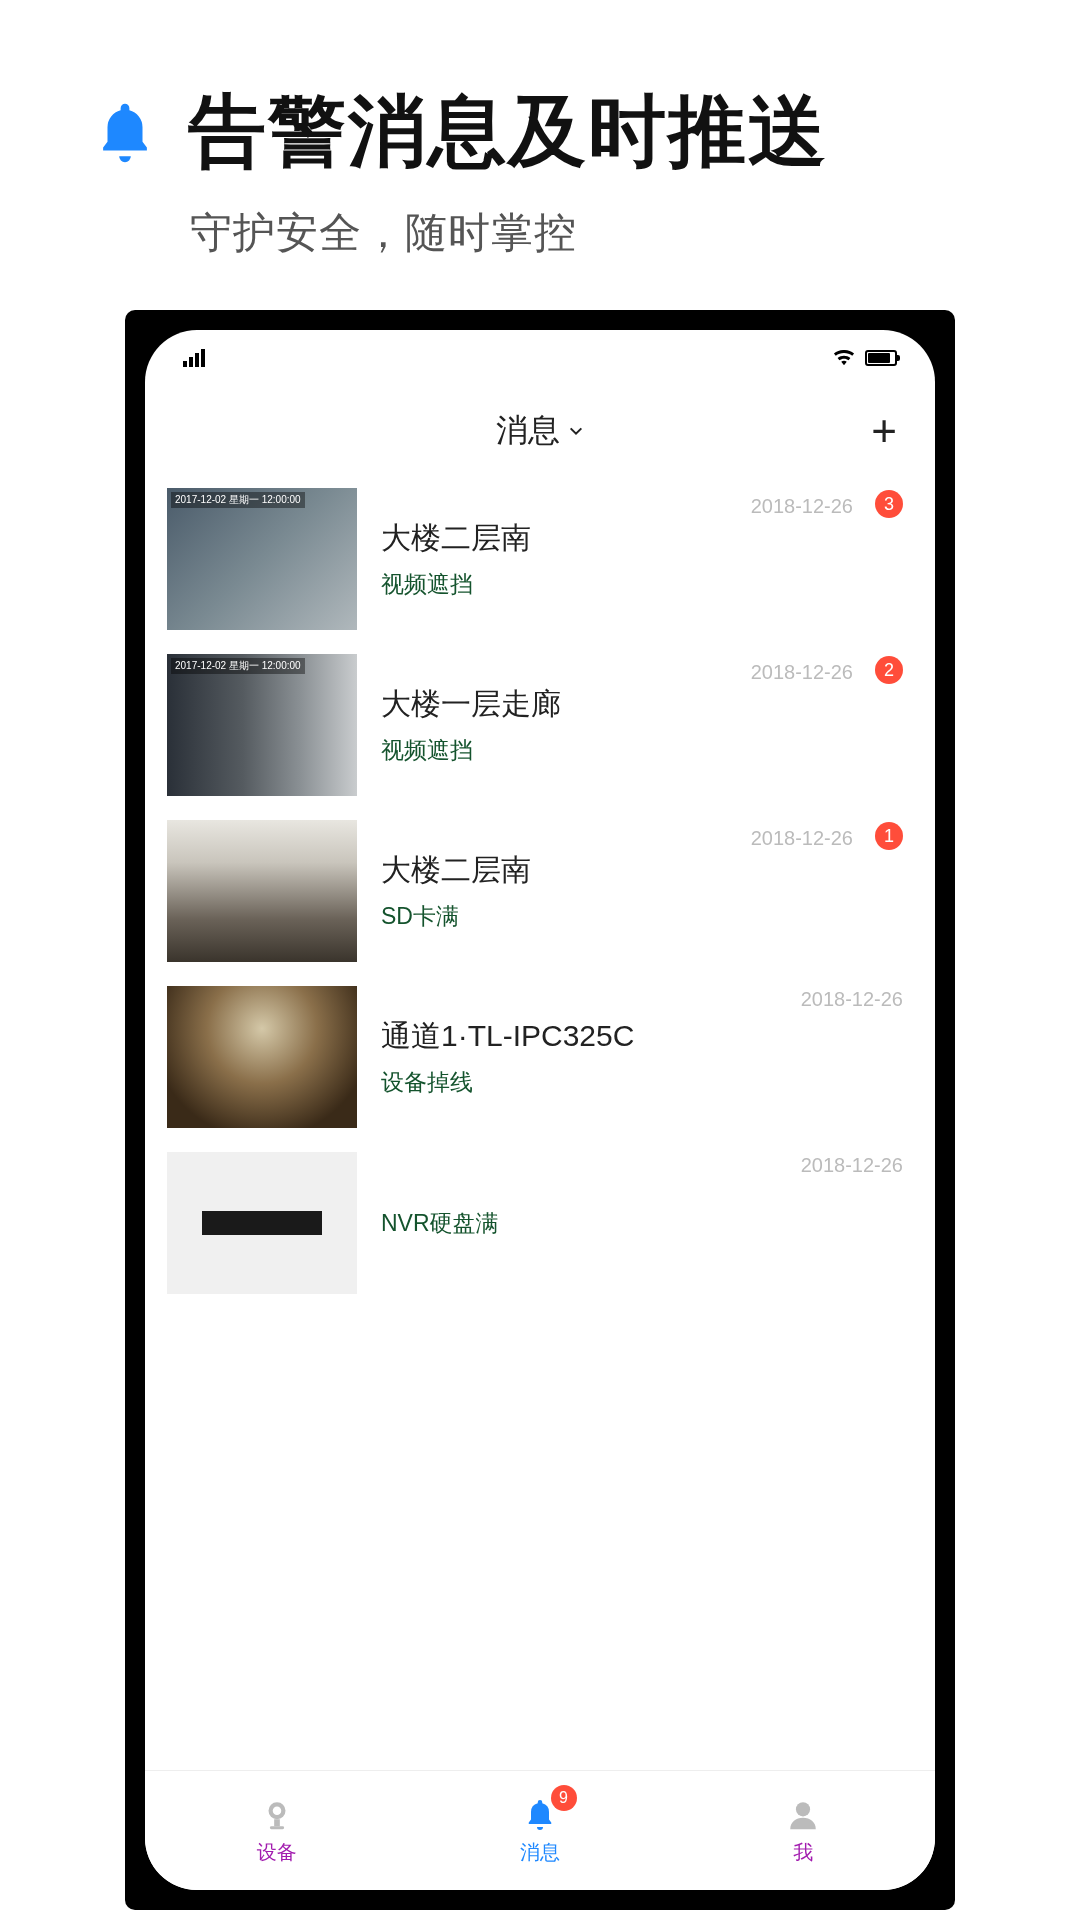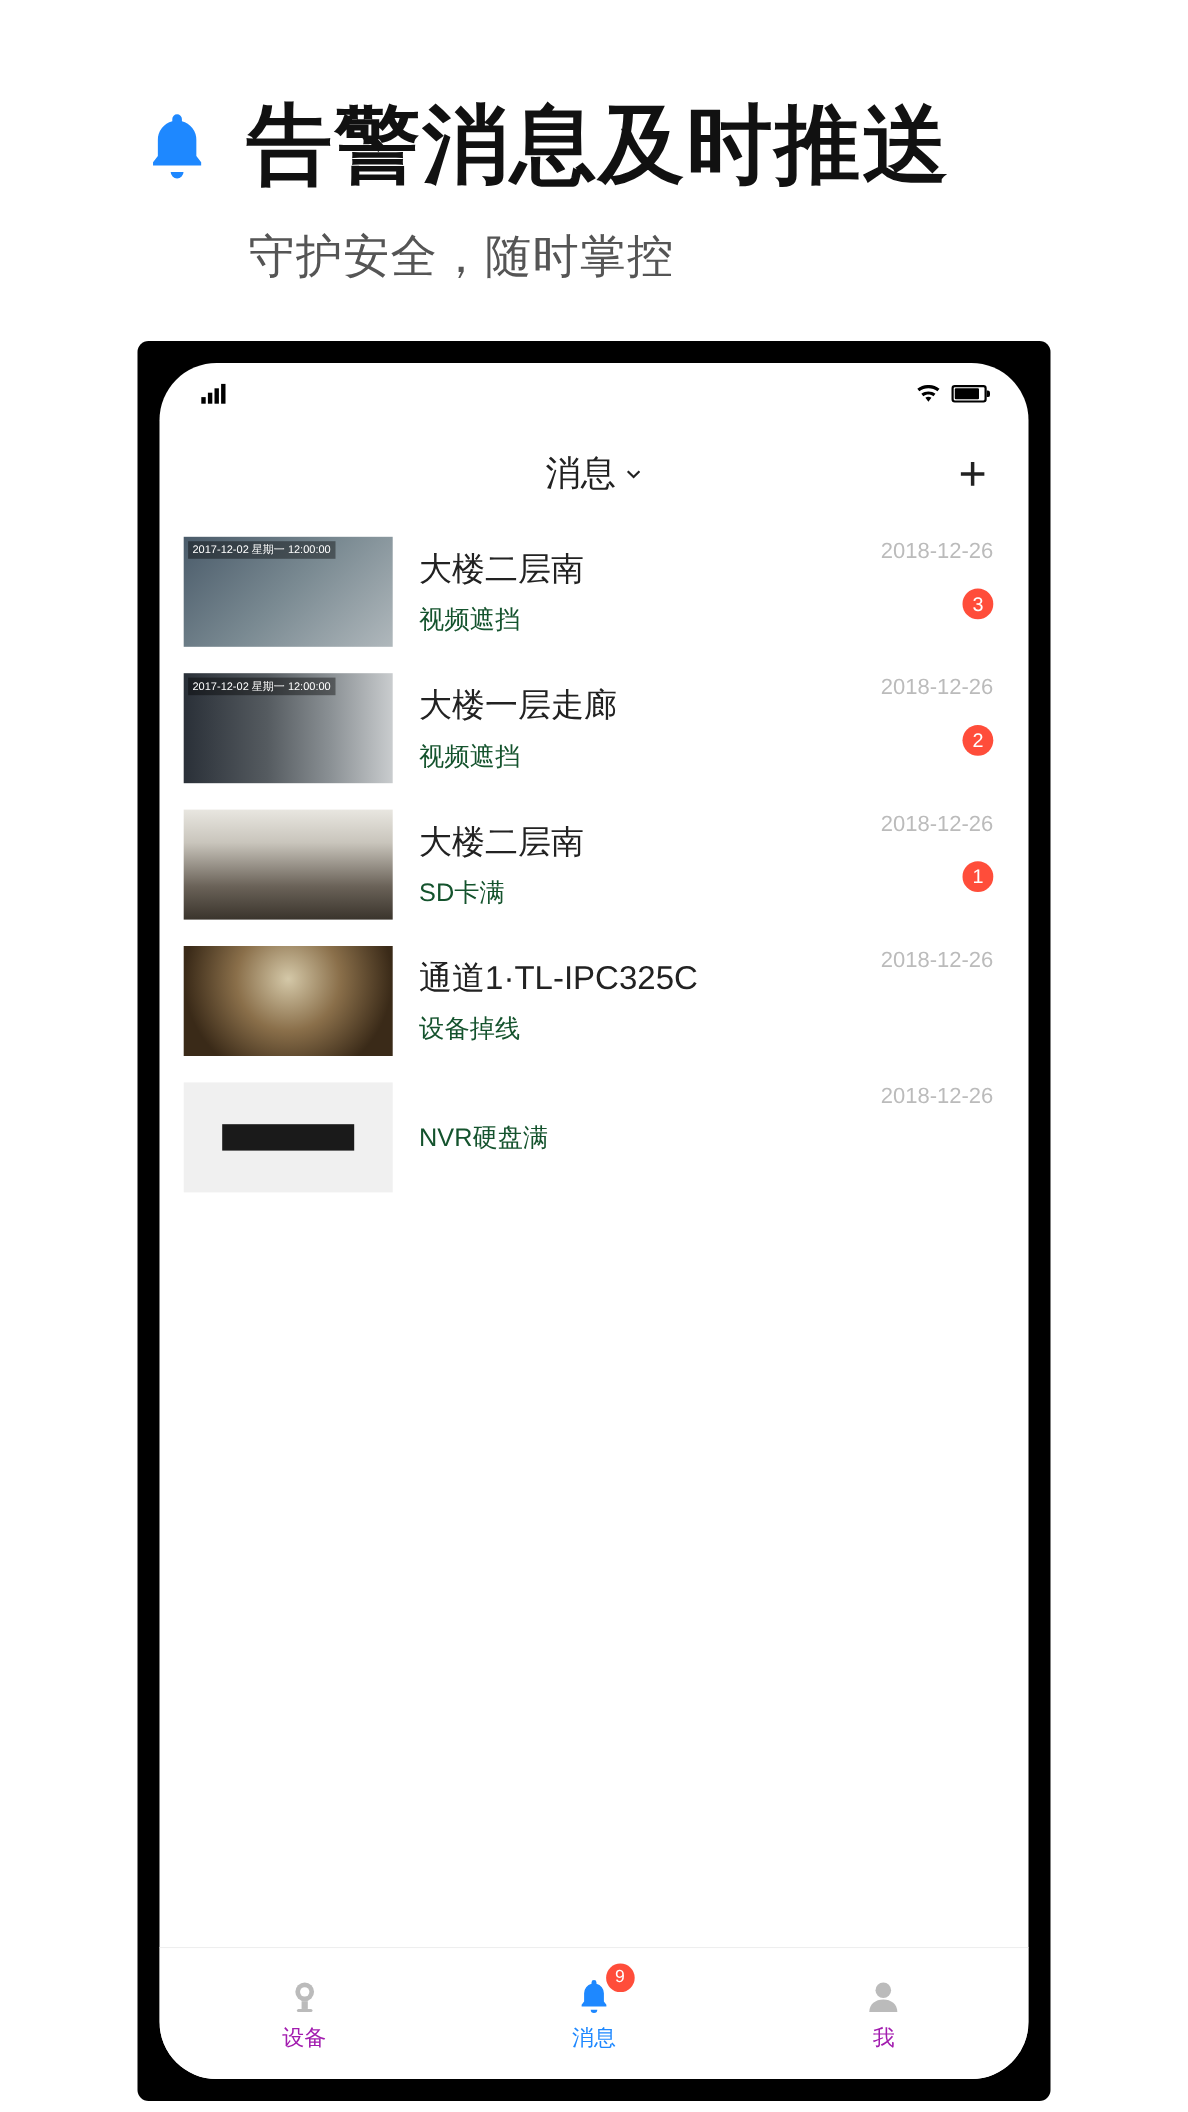--- a/index.html
+++ b/index.html
@@ -6,21 +6,20 @@
     body {
       width: 1080px;
       height: 1920px;
       background: #ffffff;
       font-family: -apple-system, "PingFang SC", "Helvetica Neue", sans-serif;
       overflow: hidden;
       position: relative;
     }
     .page-header {
       padding: 80px 60px 40px 90px;
-      margin-left: 36px;
     }
     .header-row {
       display: flex;
       align-items: center;
       gap: 28px;
       margin-bottom: 20px;
     }
     .bell-large {
       width: 70px;
       height: 70px;
@@ -112,21 +111,21 @@
     }
     .msg-item {
       display: flex;
       align-items: center;
       gap: 24px;
       padding: 12px 0;
       position: relative;
     }
     .thumb {
       width: 190px;
-      height: 100px;
+      height: 142px;
       background: #ddd;
       flex-shrink: 0;
       position: relative;
       overflow: hidden;
     }
     .thumb-label {
       position: absolute;
       top: 4px;
       left: 4px;
       font-size: 10px;
@@ -141,21 +140,21 @@
     .thumb.t5 { background: #f0f0f0; display:flex; align-items:center; justify-content:center; }
     .nvr-box { width: 120px; height: 24px; background: #1a1a1a; }
     .msg-body { flex: 1; display: flex; flex-direction: column; gap: 10px; }
     .msg-title { font-size: 30px; color: #222; font-weight: 400; }
     .msg-sub { font-size: 23px; color: #14532d; }
     .msg-right {
       position: absolute;
       right: 10px;
       top: 14px;
       display: flex;
-      flex-direction: column;
+      flex-direction: row;
       align-items: flex-end;
       gap: 22px;
     }
     .msg-date { font-size: 20px; color: #bbb; }
     .badge {
       width: 28px;
       height: 28px;
       border-radius: 50%;
       background: #ff4d3a;
       color: #fff;

